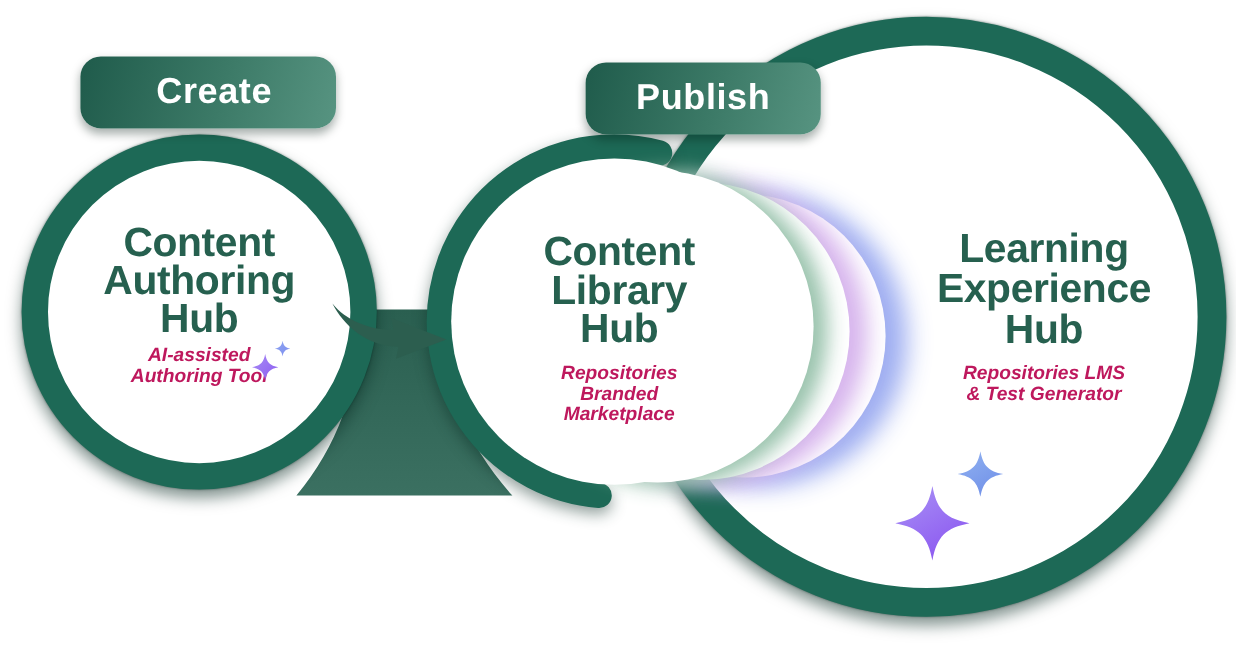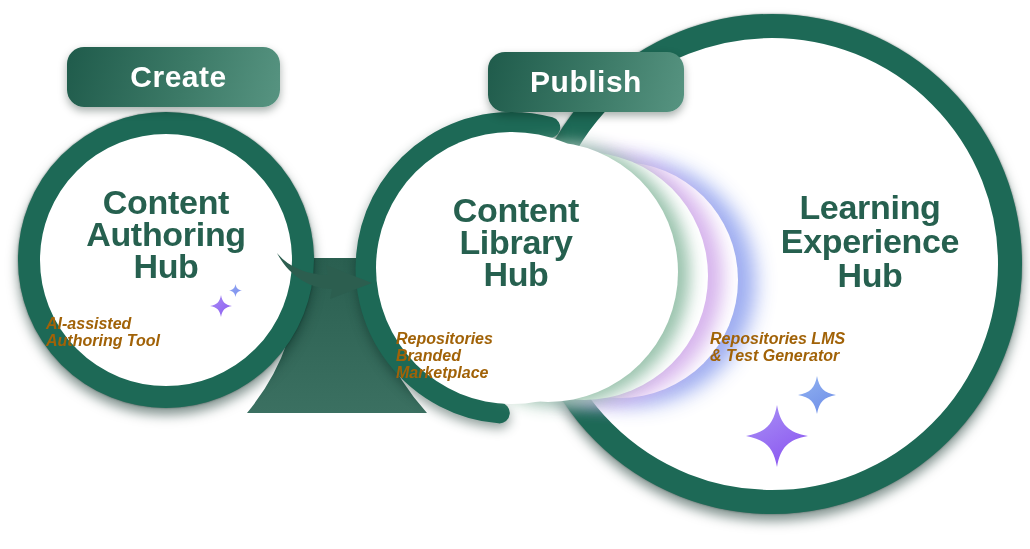--- a/index.html
+++ b/index.html
@@ -37,22 +37,22 @@
     display:flex;align-items:center;justify-content:center;
     box-shadow:0 4px 8px rgba(0,25,18,.35);
   }
   #badge-create{left:67px;top:47px;width:203px;padding-left:10px;}
   #badge-publish{left:488px;top:52px;width:196px;}
   #badge-engage{left:777px;top:50px;width:187px;}
   
   .hub-title{position:absolute;text-align:center;color:#26604f;font-weight:bold;
     font-size:34px;line-height:32px;letter-spacing:-0.3px;}
   .hub-title span{display:block;}
-  .hub-sub{position:absolute;text-align:left;color:#a16207;font-weight:bold;
-    font-style:italic;font-size:16px;line-height:17px;margin-top:27px;}
+  .hub-sub{position:absolute;text-align:center;color:#be185d;font-weight:bold;
+    font-style:italic;font-size:16px;line-height:17px;}
   .hub-sub span{display:block;}
   #create-title{left:40px;top:186px;width:252px;}
   #create-sub{left:46px;top:288px;width:240px;}
   #publish-title{left:396px;top:194px;width:240px;}
   #publish-sub{left:396px;top:303px;width:240px;}
   #engage-title{left:710px;top:190px;width:320px;font-size:34px;line-height:34px;}
   #engage-sub{left:710px;top:303px;width:320px;}
   
   .abs{position:absolute;}
   #publish-ring-svg{left:342px;top:94px;}

